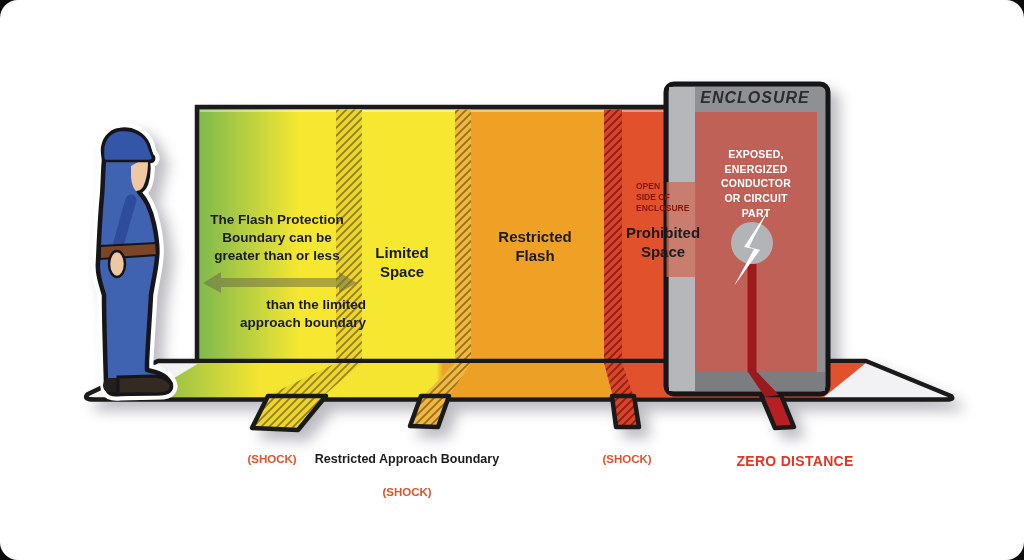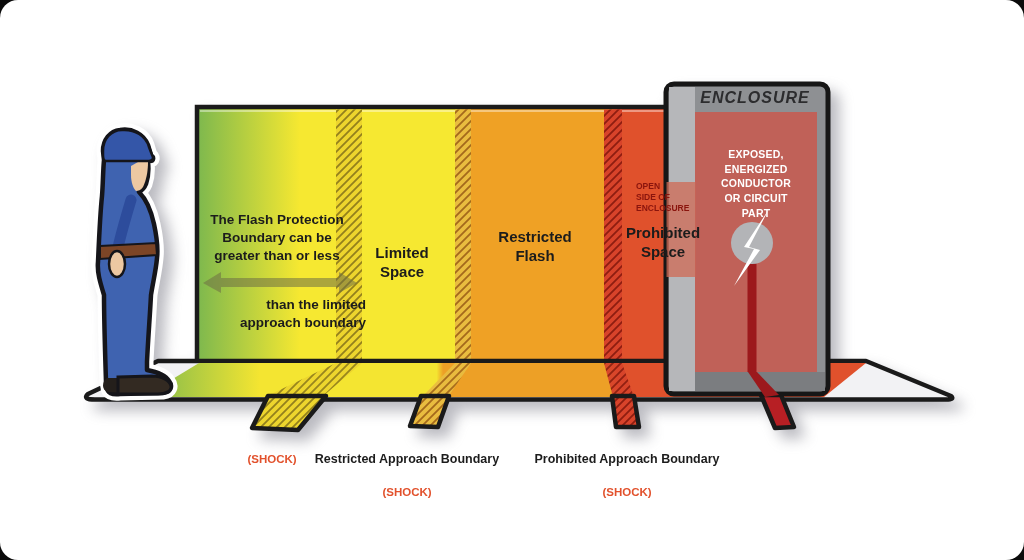--- a/index.html
+++ b/index.html
@@ -148,17 +148,20 @@
 PART</div>
 
   <div class="lbl bnd" style="left:167px;top:434px;">
     <div class="bnd-tag">(SHOCK)</div>
   </div>
   <div class="lbl bnd" style="left:302px;top:434px;">
     <div class="bnd-name">Restricted Approach Boundary</div>
     <div class="bnd-tag">(SHOCK)</div>
   </div>
   <div class="lbl bnd" style="left:522px;top:434px;">
-    <div class="bnd-name">Prohibited Approach Boundary</div>
     <div class="bnd-tag">(SHOCK)</div>
+  </div>
+  <div class="lbl bnd zero-dist" style="left:700px;top:435px;width:190px;">
+    <div class="bnd-name">ZERO DISTANCE</div>
+    <div class="bnd-tag"></div>
   </div>
 
 </div>
 
 </body></html>

